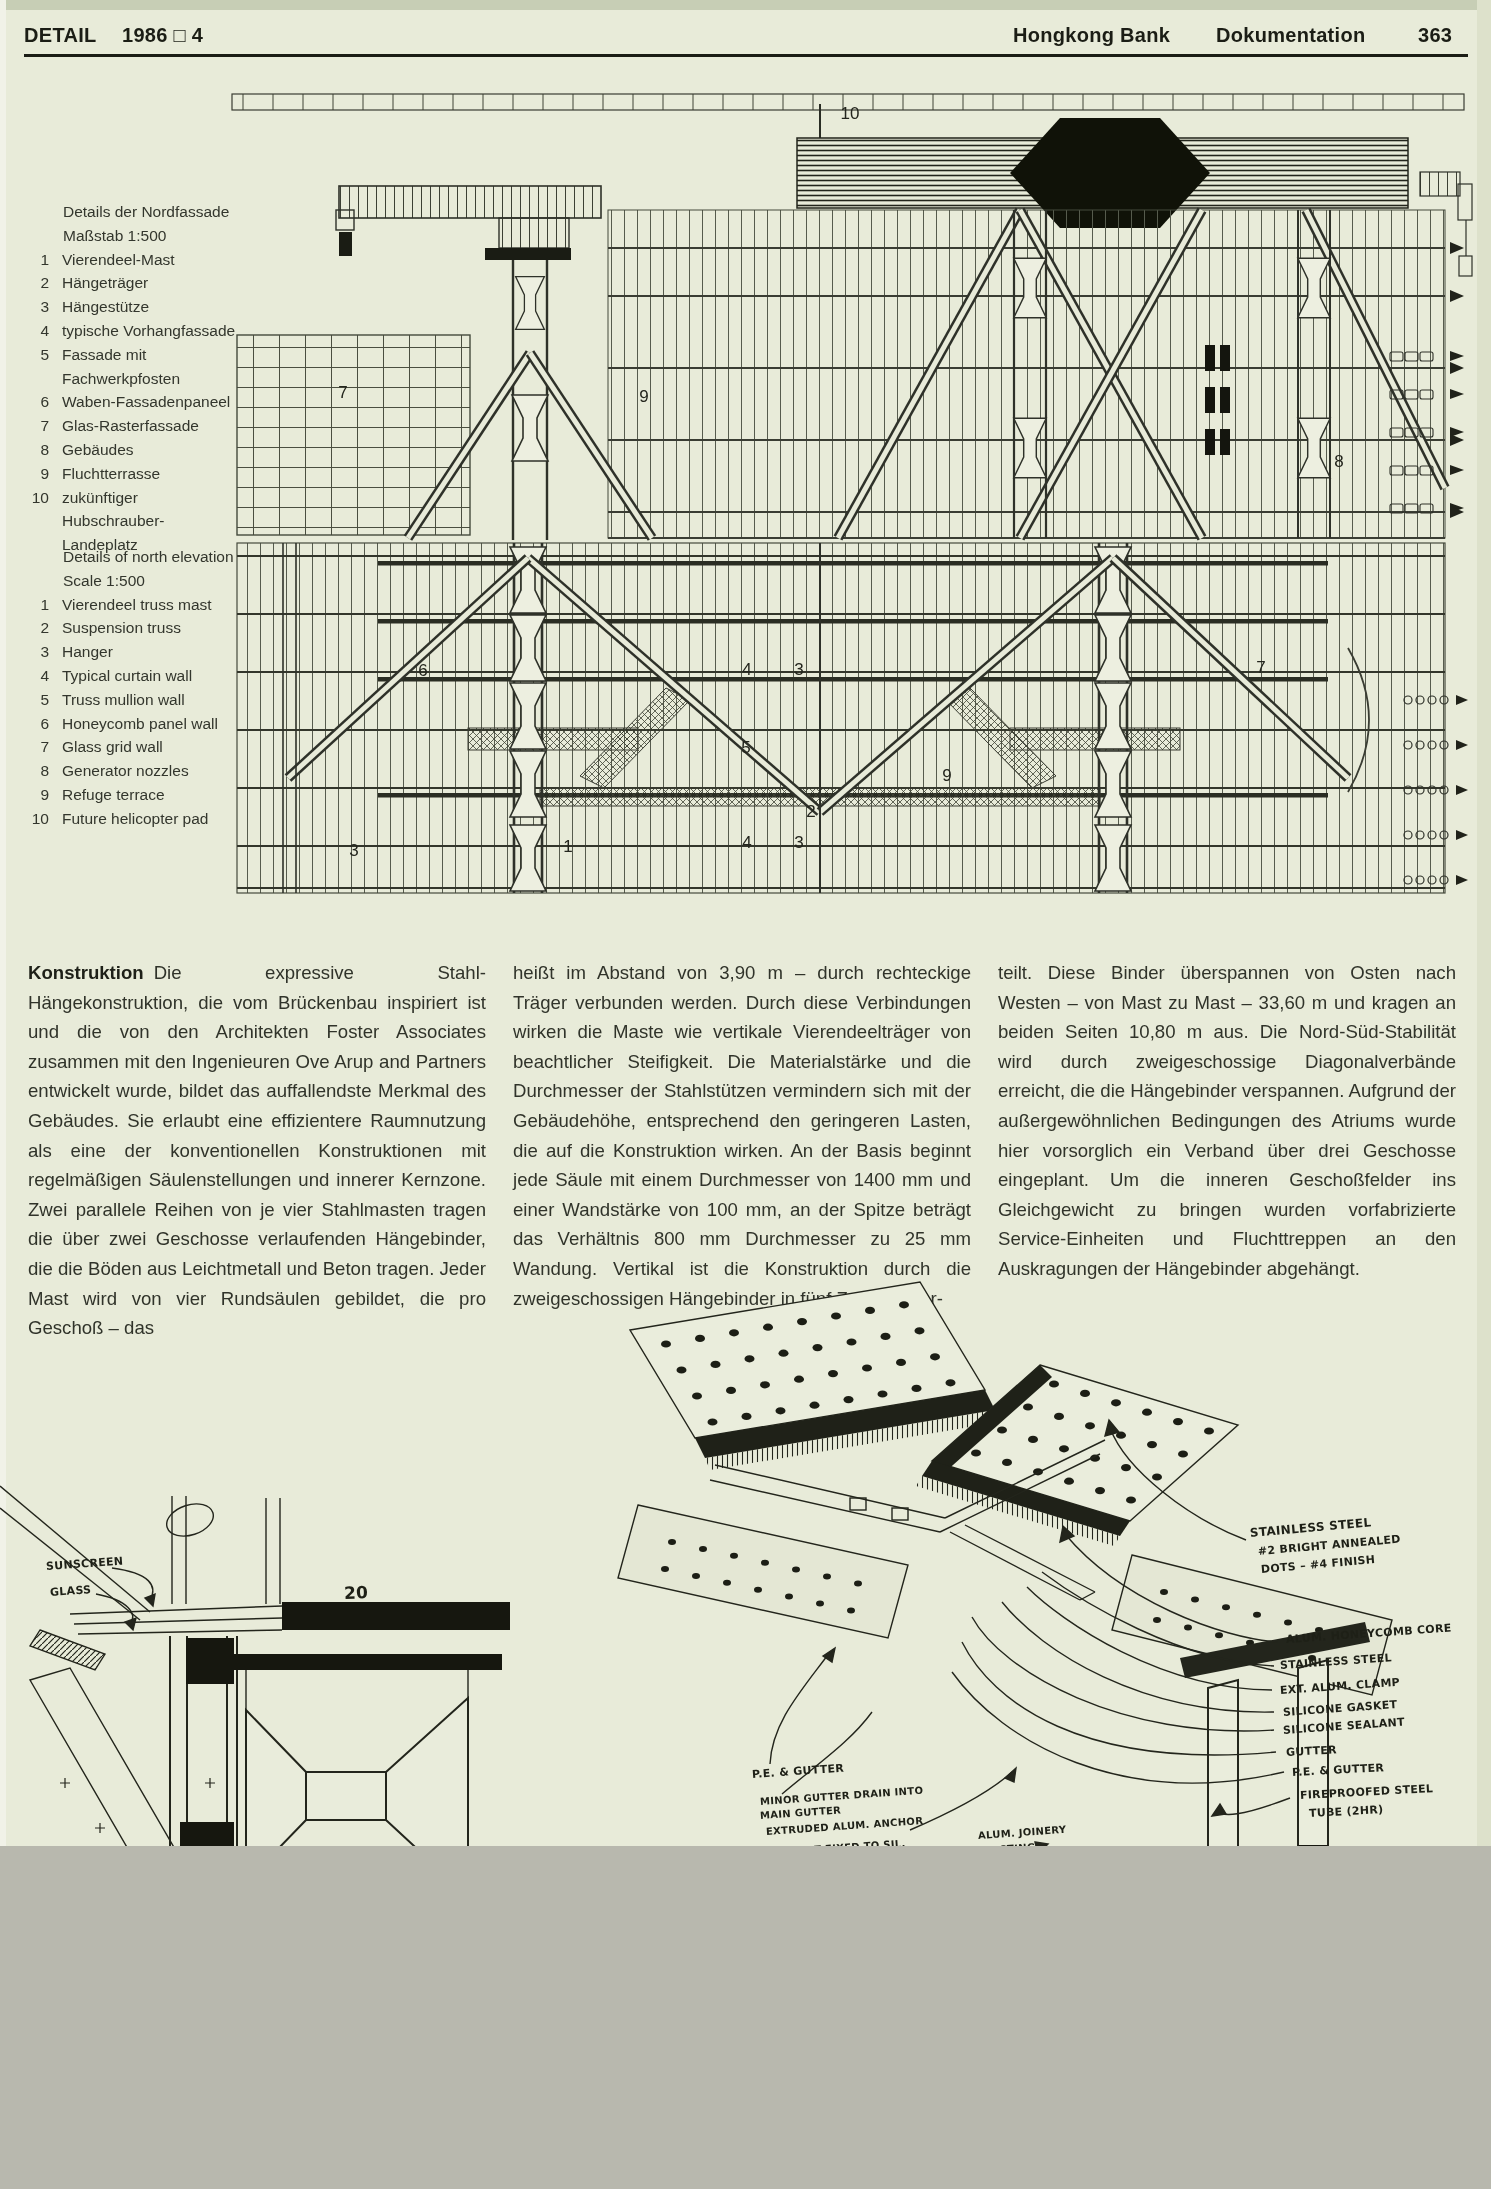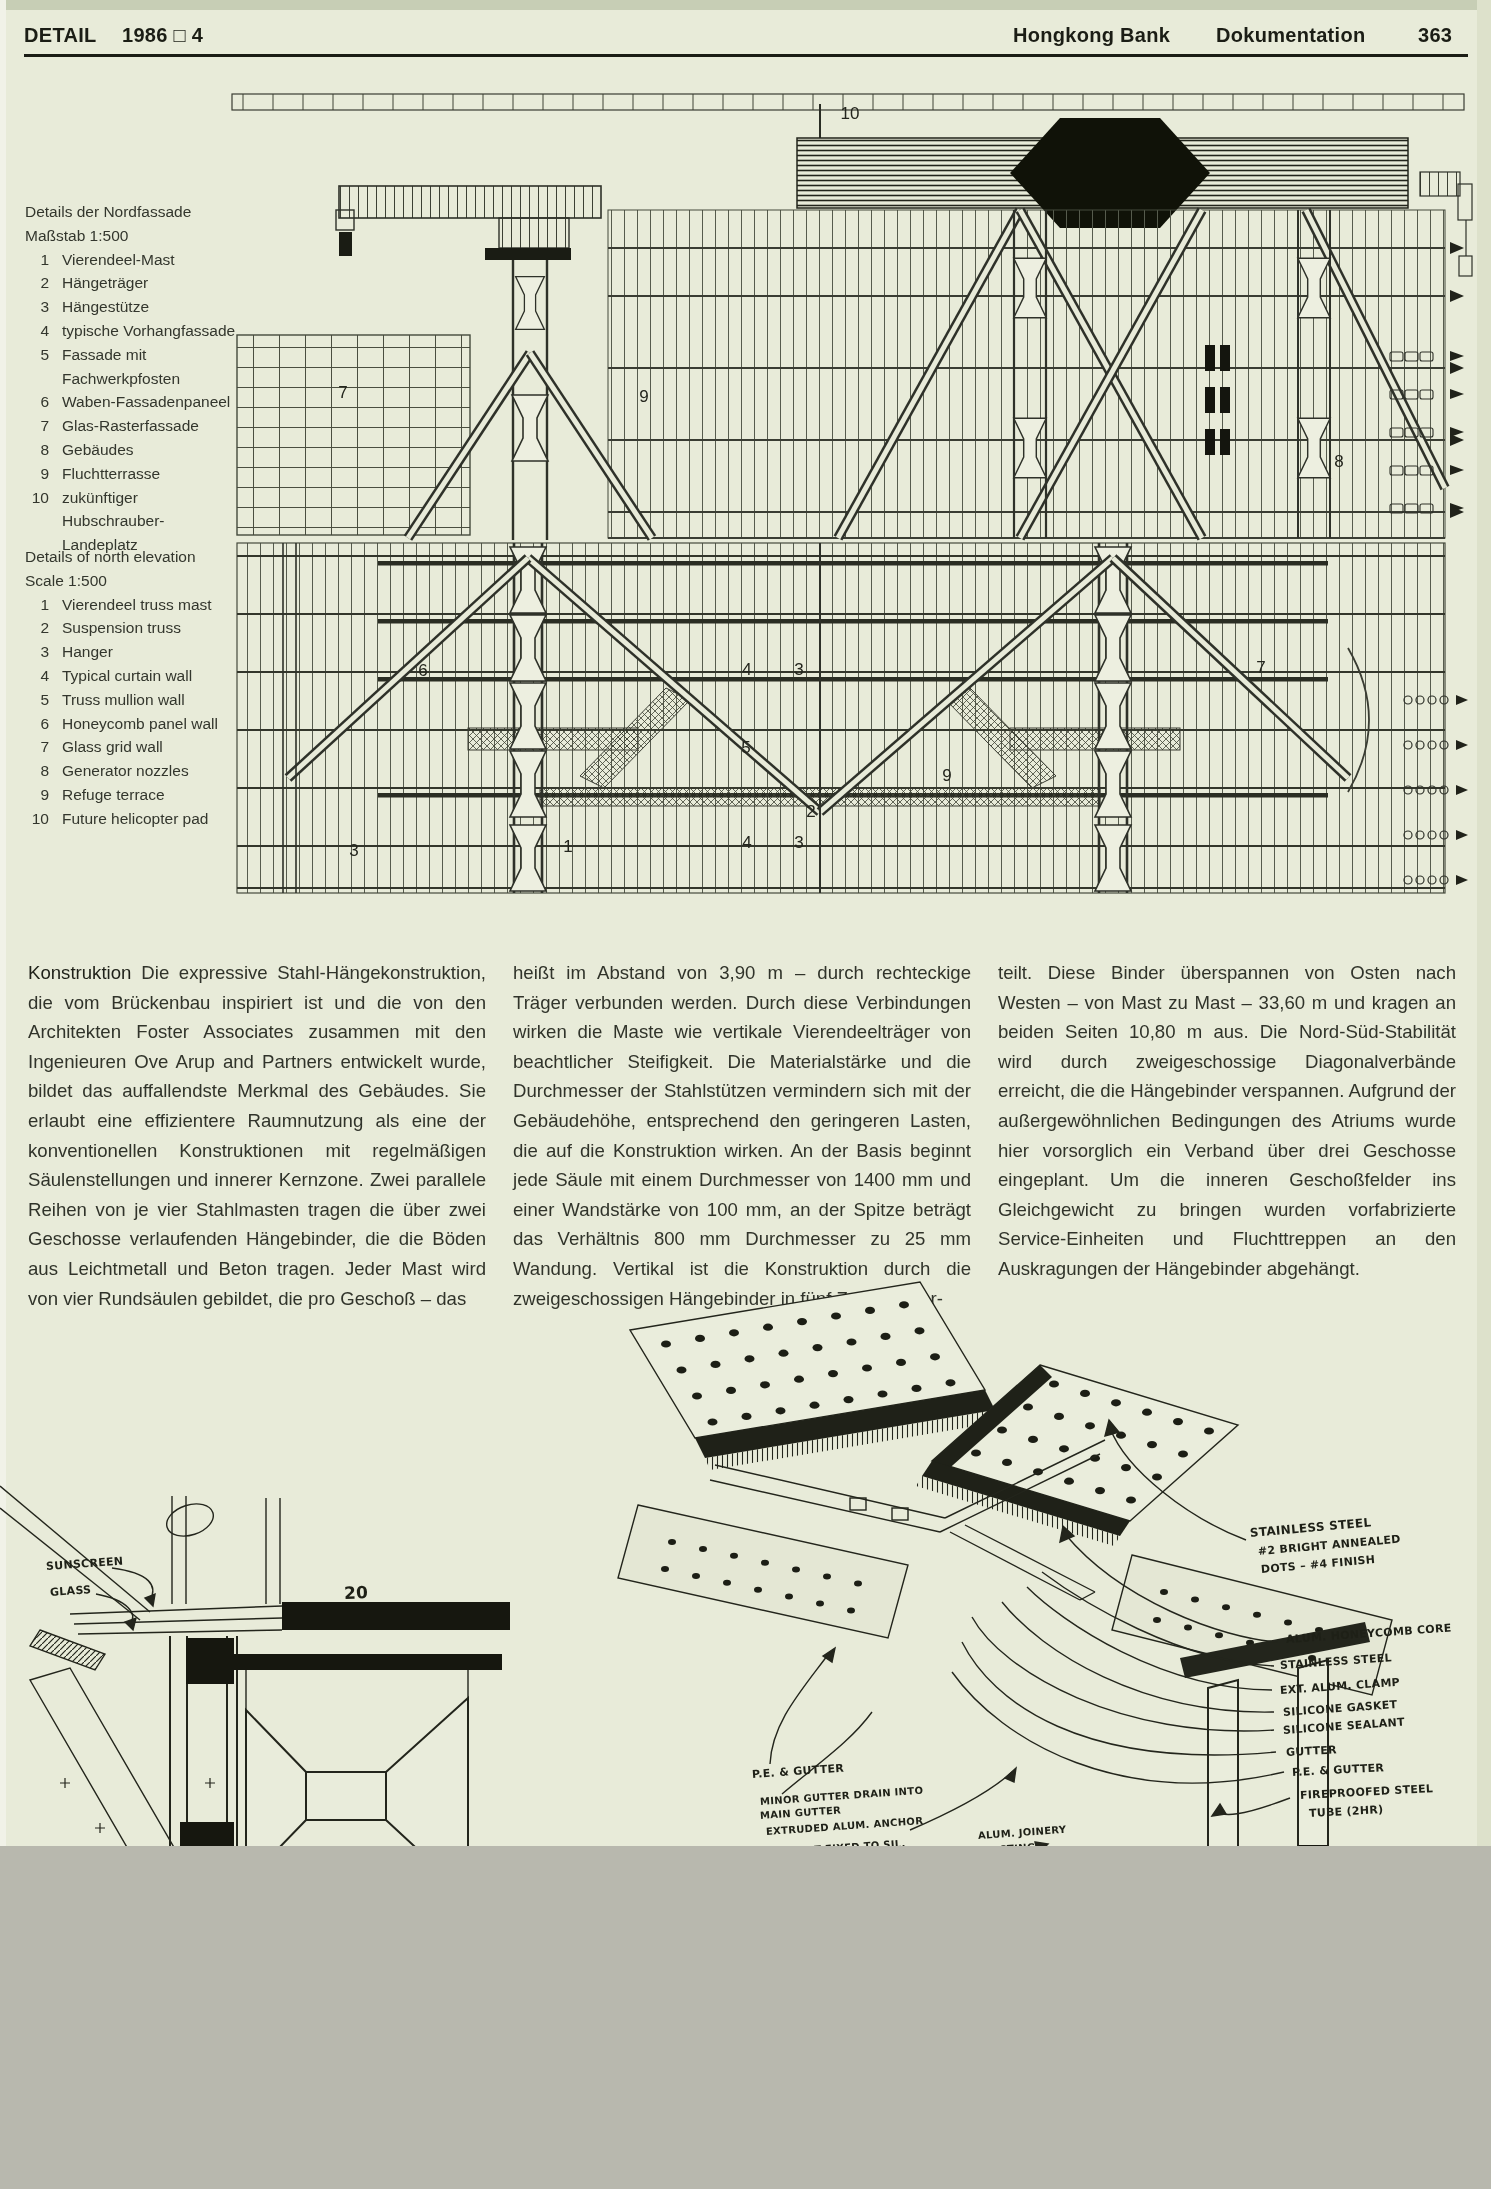--- a/index.html
+++ b/index.html
@@ -4,29 +4,29 @@
 <style>
   html,body{margin:0;padding:0;background:#b8b8ae;}
   .page{position:relative;width:1491px;height:1846px;background:#e8ebd9;overflow:hidden;
         font-family:"Liberation Sans",sans-serif;color:#2c2f28;}
   .scan-top{position:absolute;top:0;left:0;right:0;height:10px;background:#c7ceb5;}
   .scan-left{position:absolute;top:0;left:0;width:6px;height:100%;background:#f1f2e8;}
   .scan-right{position:absolute;top:0;right:0;width:14px;height:100%;background:#dde1cb;}
   .hdr{position:absolute;top:24px;font-weight:700;font-size:20px;color:#1b1d15;letter-spacing:.3px;white-space:nowrap;}
   .rule{position:absolute;left:24px;top:54px;width:1444px;height:3px;background:#1b1d15;}
   .cap{position:absolute;left:25px;width:215px;font-size:15.5px;line-height:23.8px;color:#33362d;}
-  .cap .cap-title,.cap .cap-scale{display:block;}
+  .cap .cap-title,.cap .cap-scale{display:block;margin-left:38px;}
   .cap ol{list-style:none;margin:0;padding:0;}
   .cap li{display:flex;align-items:flex-start;}
   .cap .num{flex:none;width:24px;text-align:right;margin-right:13px;}
   .cap .lbl{flex:1;}
   .cap-en{}
   .bodycol{position:absolute;top:958px;width:458px;font-size:18.6px;line-height:29.6px;
            text-align:justify;color:#30332a;}
-  .lead{font-weight:400;margin-right:10px;color:#1e2018;}
+  .lead{font-weight:700;margin-right:10px;color:#1e2018;}
   .co{position:absolute;font-size:17px;font-weight:400;color:#23251d;transform:translate(-50%,-50%);}
   .hand{position:absolute;font-family:"DejaVu Sans",sans-serif;font-weight:700;color:#1e2017;
         white-space:nowrap;letter-spacing:.3px;transform-origin:left center;}
   .panel-cap{position:absolute;left:532px;top:1896px;font-size:16.6px;line-height:26.3px;
              color:#33362d;white-space:pre-line;}
   .axo{position:absolute;left:532px;top:2076px;font-size:16.6px;line-height:27px;color:#33362d;}
   .axo .en{font-style:italic;display:block;}
   svg{position:absolute;}
   .tube{stroke:#2e3129;stroke-width:10;fill:none;}
   .tube-in{stroke:#e8ebd9;stroke-width:5;fill:none;}

